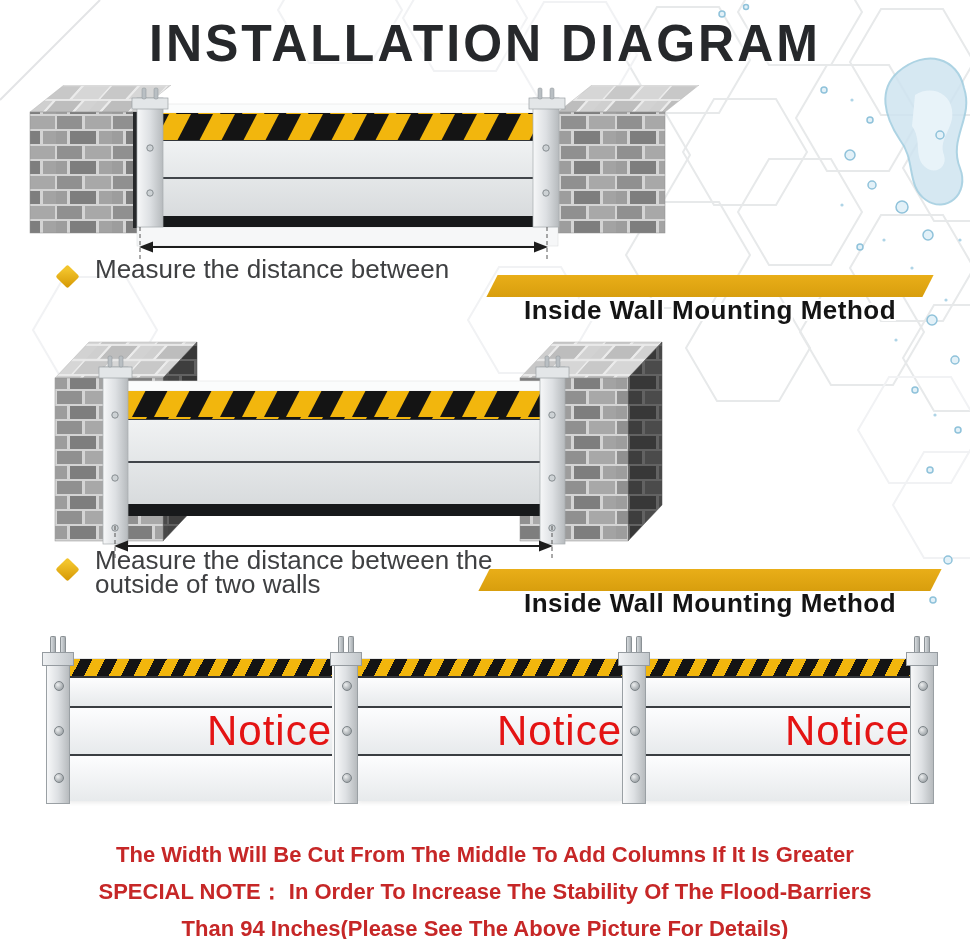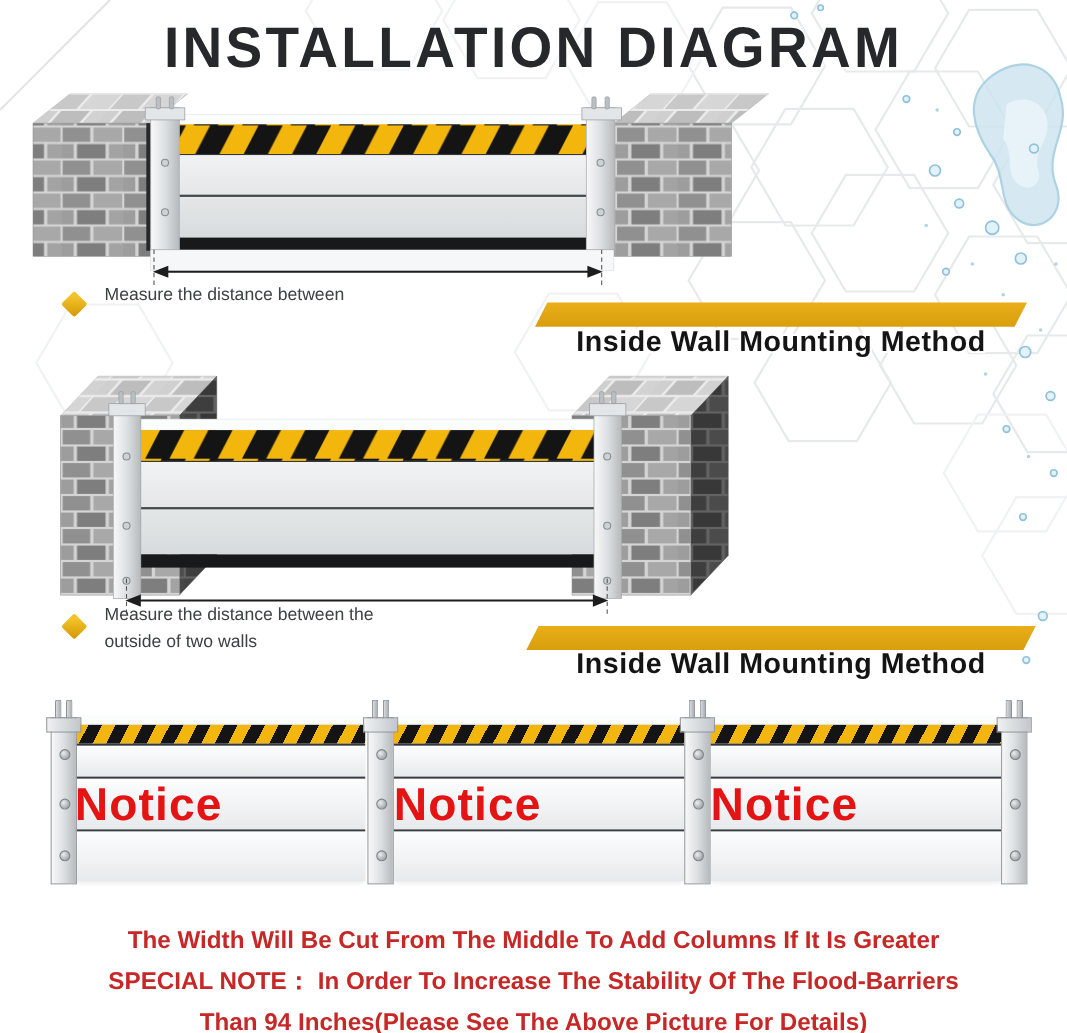--- a/index.html
+++ b/index.html
@@ -11,42 +11,42 @@
   
   .title{position:absolute;top:14px;left:0;width:970px;text-align:center;
          font-size:50px;font-weight:bold;letter-spacing:3px;color:#26282b;
          transform:scaleY(1.04);
          text-shadow:0 0 4px #fff,0 0 8px #fff;}
 
   
   .diamond{position:absolute;width:17px;height:17px;border-radius:2px;
            transform:rotate(45deg);
            background:linear-gradient(135deg,#f2c42c 20%,#d89c07 90%);}
-  .cap{position:absolute;font-size:16px;line-height:24px;color:#3f4042;}
+  .cap{position:absolute;font-size:26px;line-height:24px;color:#3f4042;}
 
   
   .band{position:absolute;height:22px;transform:skewX(-27deg);
         background:linear-gradient(#e9ae18,#d89e0d);}
   .band-text{position:absolute;text-align:center;font-size:26px;font-weight:bold;
         letter-spacing:.5px;color:#141414;
         text-shadow:-2px -2px 0 #fff,2px -2px 0 #fff,-2px 2px 0 #fff,2px 2px 0 #fff,
                     0 -2px 0 #fff,0 2px 0 #fff,-2px 0 0 #fff,2px 0 0 #fff;margin-top:36px;}
 
   
   .barrow{position:absolute;top:615px;left:0;width:970px;height:215px;}
   .bpanel{position:absolute;top:35px;width:264px;height:150px;z-index:1;
           box-shadow:0 3px 4px rgba(0,0,0,.08);}
   .bpanel .edge{height:8px;background:#fbfcfc;border-bottom:1px solid #e3e5e6;}
   .bpanel .hz{height:17px;
       background:repeating-linear-gradient(117deg,#f2b60d 0 11px,#141414 11px 22px);
       border-bottom:2px solid #33363a;}
   .bpanel .bd{background:linear-gradient(180deg,#fdfdfe,#e7eaec);}
   .b1{height:28px;border-bottom:2px solid #3a3e42;}
-  .b2{height:46px;border-bottom:2px solid #3a3e42;line-height:46px;text-align:left;
-      font-size:42px;font-weight:bold;color:#e41414;letter-spacing:1px;}
+  .b2{height:46px;border-bottom:2px solid #3a3e42;line-height:46px;text-align:right;
+      font-size:42px;font-weight:normal;color:#e41414;letter-spacing:1px;}
   .b3{height:45px;}
   .post{position:absolute;top:37px;width:22px;height:150px;z-index:2;
         background:linear-gradient(90deg,#f7f8f9,#dde0e3 50%,#b7bbbe);
         border:1px solid #9aa0a4;}
   .postcap{position:absolute;top:-1px;left:-5px;width:30px;height:12px;
         background:linear-gradient(90deg,#eff1f3,#c2c7cb);border:1px solid #959ba0;}
   .bolt{position:absolute;top:-17px;width:4px;height:17px;border-radius:2px 2px 0 0;
         background:linear-gradient(90deg,#d8dcdf,#a8aeb2);border:1px solid #8b9195;
         border-bottom:none;}
   .bolt.l{left:3px;} .bolt.r{left:13px;}

